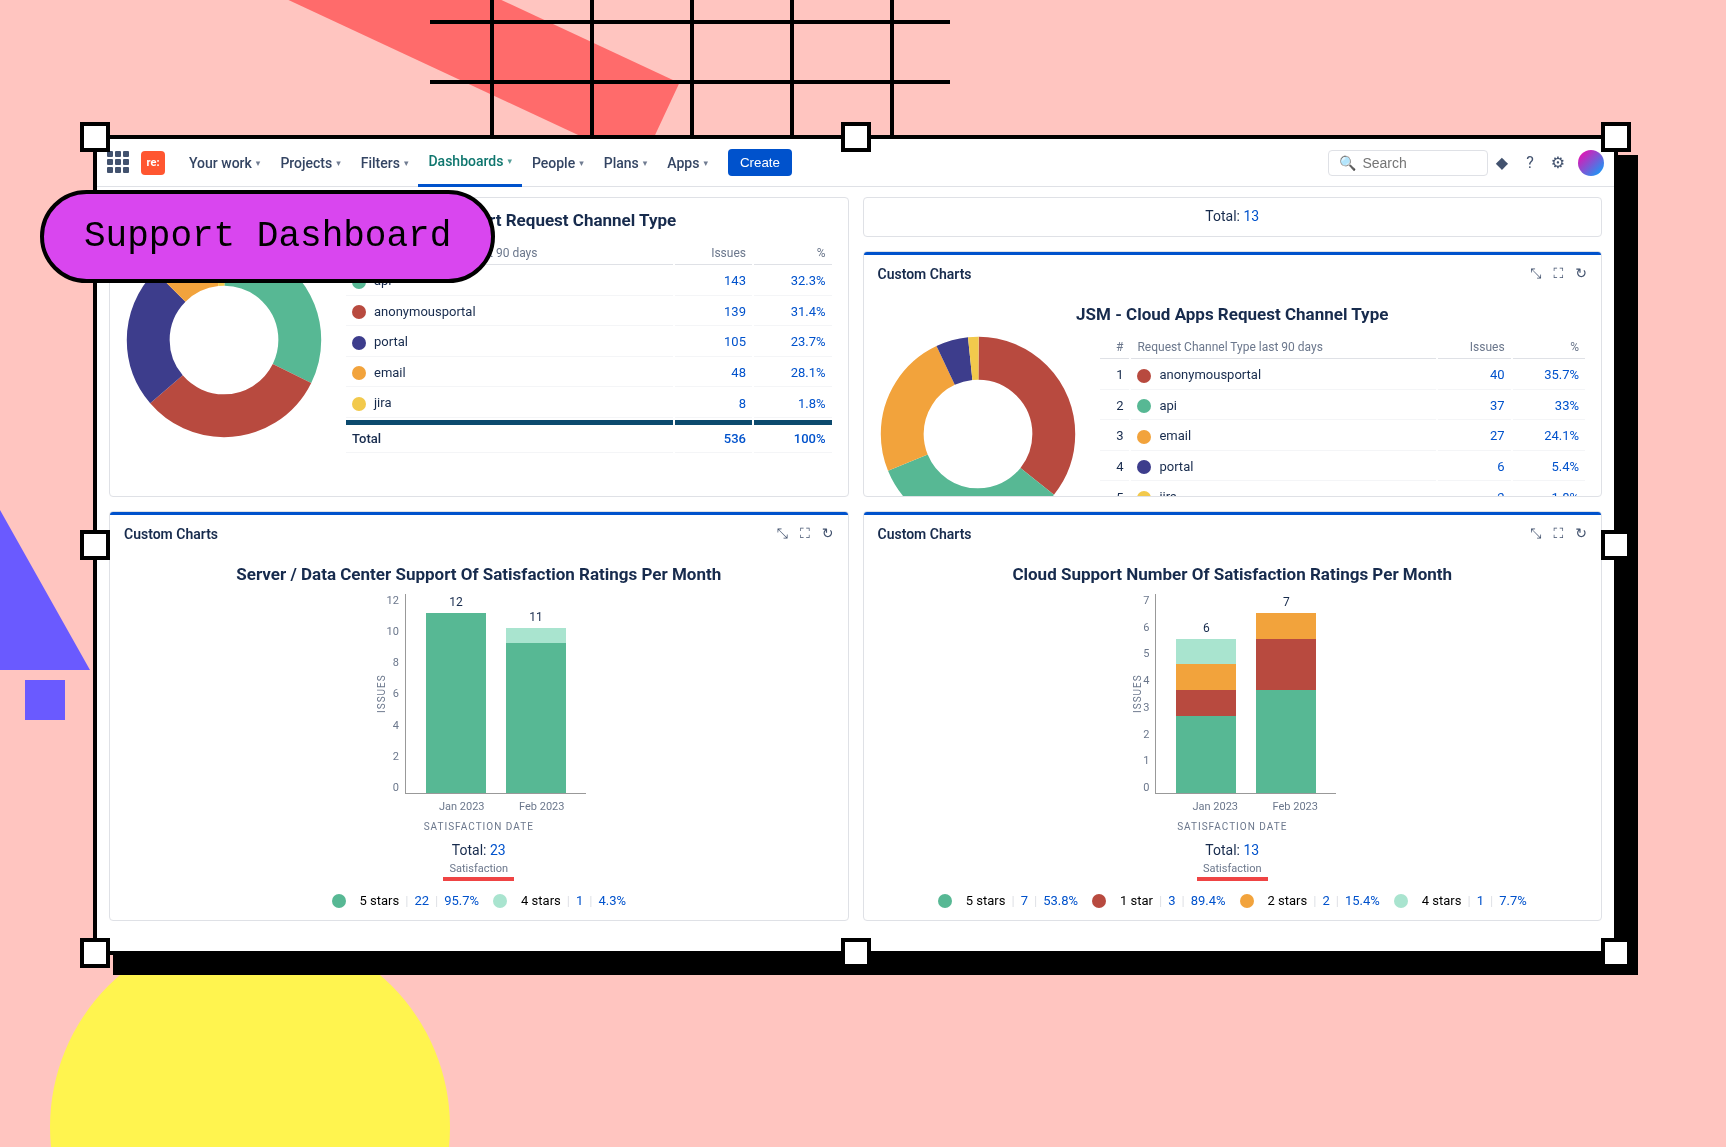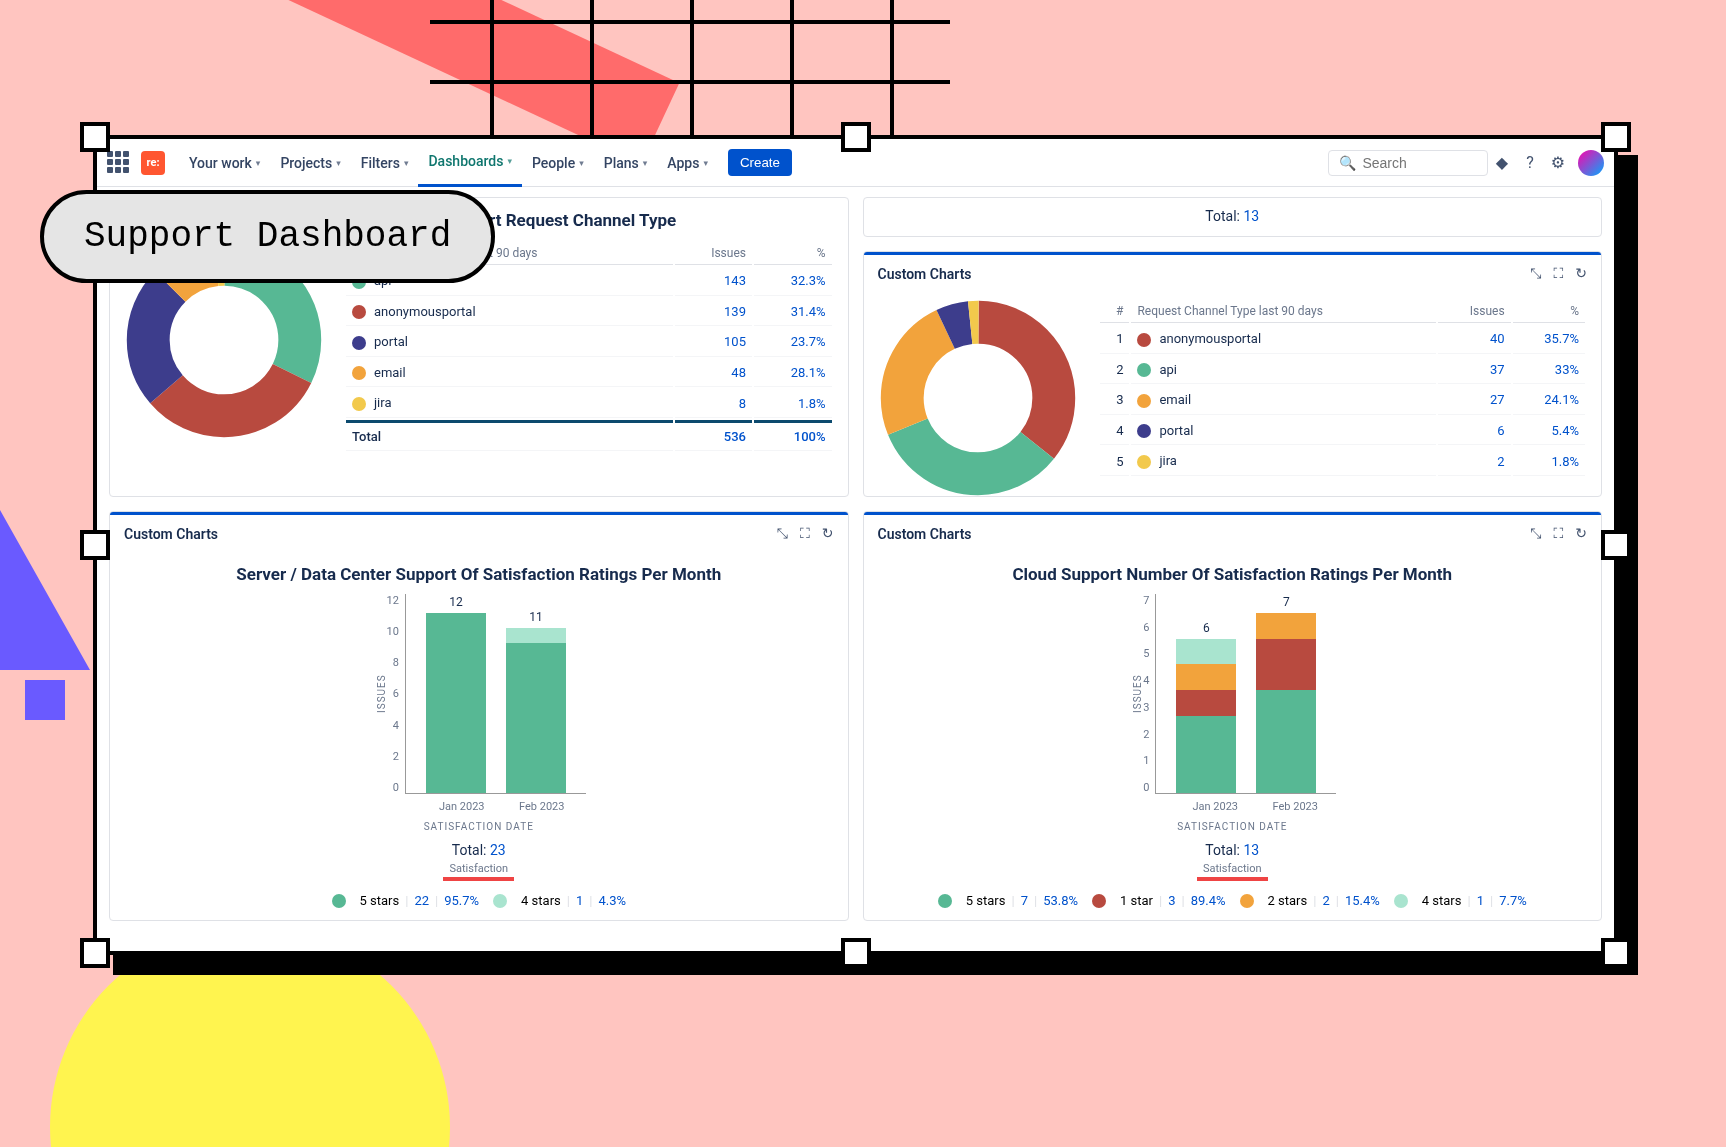--- a/index.html
+++ b/index.html
@@ -15,21 +15,21 @@
 .bg-yellow-circle { position: absolute; left: 50px; bottom: -180px; width: 400px; height: 400px; border-radius: 50%; background: #fff44f; z-index: 1; }
 
 
 .selection-frame { position: absolute; left: 93px; top: 135px; width: 1525px; height: 820px; border: 4px solid #000; background: #fff; z-index: 2; box-shadow: 20px 20px 0 #000; }
 .handle { position: absolute; width: 30px; height: 30px; background: #fff; border: 4px solid #000; z-index: 20; }
 .h-tl { left: -17px; top: -17px; } .h-tm { left: 50%; top: -17px; margin-left: -15px; } .h-tr { right: -17px; top: -17px; }
 .h-ml { left: -17px; top: 50%; margin-top: -15px; } .h-mr { right: -17px; top: 50%; margin-top: -15px; }
 .h-bl { left: -17px; bottom: -17px; } .h-bm { left: 50%; bottom: -17px; margin-left: -15px; } .h-br { right: -17px; bottom: -17px; }
 
 
-.pill { position: absolute; left: 40px; top: 190px; background: #e5e5e5; border: 4px solid #000; border-radius: 50px; padding: 22px 40px; font-family: "Courier New", monospace; font-size: 36px; font-weight: 500; z-index: 30; }
+.pill { position: absolute; left: 40px; top: 190px; background: #d946ef; border: 4px solid #000; border-radius: 50px; padding: 22px 40px; font-family: "Courier New", monospace; font-size: 36px; font-weight: 500; z-index: 30; }
 
 
 .topbar { height: 48px; border-bottom: 1px solid #dfe1e6; display: flex; align-items: center; padding: 0 10px; font-size: 14px; color: #344563; }
 .app-switcher { width: 24px; height: 24px; display: grid; grid-template: repeat(3,6px)/repeat(3,6px); gap: 2px; margin-right: 10px; cursor: pointer; }
 .app-switcher span { background: #42526e; border-radius: 1px; }
 .logo { width: 24px; height: 24px; background: #ff5630; border-radius: 4px; color: #fff; display: flex; align-items: center; justify-content: center; font-size: 11px; font-weight: 700; margin-right: 14px; }
 .nav-item { padding: 0 10px; height: 48px; display: flex; align-items: center; gap: 4px; cursor: pointer; font-weight: 500; }
 .nav-item.active { color: #0f766e; border-bottom: 3px solid #0052cc; }
 .chev { font-size: 9px; opacity: .7; }
 .create-btn { background: #0052cc; color: #fff; border: none; border-radius: 4px; padding: 6px 12px; font-weight: 500; margin-left: 10px; cursor: pointer; }
@@ -52,21 +52,21 @@
 
 .chart-title { text-align: center; font-weight: 700; color: #172b4d; font-size: 17px; margin: 6px 0 10px; }
 
 
 .donut-row { display: flex; gap: 20px; align-items: flex-start; }
 .donut-svg { width: 200px; height: 200px; flex-shrink: 0; }
 .data-table { flex: 1; font-size: 13px; color: #172b4d; }
 .data-table th { text-align: left; font-weight: 400; color: #6b778c; padding: 4px 6px; border-bottom: 1px solid #dfe1e6; font-size: 12px; }
 .data-table th.r, .data-table td.r { text-align: right; }
 .data-table td { padding: 6px 6px; border-bottom: 1px solid #f4f5f7; }
-.data-table tr.total td { border-top: 3px solid #0c4a6e; font-weight: 500; }
+.data-table tr.total td { border-top: 5px solid #0c4a6e; font-weight: 500; }
 .swatch { display: inline-block; width: 14px; height: 14px; border-radius: 50%; vertical-align: middle; margin-right: 8px; }
 .link { color: #0052cc; }
 
 
 .bar-wrap { display: flex; flex-direction: column; align-items: center; }
 .bar-chart { display: flex; align-items: stretch; height: 200px; }
 .y-axis { display: flex; flex-direction: column; justify-content: space-between; align-items: flex-end; font-size: 11px; color: #6b778c; padding-right: 6px; }
 .y-label { writing-mode: vertical-rl; transform: rotate(180deg); font-size: 10px; color: #6b778c; text-align: center; padding-right: 4px; letter-spacing: 1px; }
 .plot { display: flex; align-items: flex-end; gap: 20px; padding: 0 20px; border-left: 1px solid #999; border-bottom: 1px solid #999; position: relative; }
 .bar-col { display: flex; flex-direction: column; align-items: center; }
@@ -215,20 +215,21 @@
       <div class="card" style="flex:1">
         <div class="card-head">
           <div class="card-title">Custom Charts</div>
           <div class="card-actions">
             <span>⤡</span>
             <span>⛶</span>
             <span>↻</span>
           </div>
         </div>
         <div class="card-body">
+          <div class="chart-title">JSM - Cloud Apps Request Channel Type</div>
           <div class="donut-row">
             <svg class="donut-svg" viewBox="0 0 42 42" id="donut-1">
                 <circle cx="21" cy="21" r="15.9155" fill="transparent" stroke="#b84a3f" stroke-width="9" stroke-dasharray="35.714285714285715 64.28571428571428" stroke-dashoffset="25"></circle>
                 <circle cx="21" cy="21" r="15.9155" fill="transparent" stroke="#57b894" stroke-width="9" stroke-dasharray="33.035714285714285 66.96428571428572" stroke-dashoffset="-10.714285714285715"></circle>
                 <circle cx="21" cy="21" r="15.9155" fill="transparent" stroke="#f2a33c" stroke-width="9" stroke-dasharray="24.107142857142858 75.89285714285714" stroke-dashoffset="-43.75"></circle>
                 <circle cx="21" cy="21" r="15.9155" fill="transparent" stroke="#3d3d8c" stroke-width="9" stroke-dasharray="5.357142857142857 94.64285714285714" stroke-dashoffset="-67.85714285714286"></circle>
                 <circle cx="21" cy="21" r="15.9155" fill="transparent" stroke="#f2c94c" stroke-width="9" stroke-dasharray="1.7857142857142856 98.21428571428571" stroke-dashoffset="-73.21428571428572"></circle>
               </svg>
             <table class="data-table">
               <thead>

